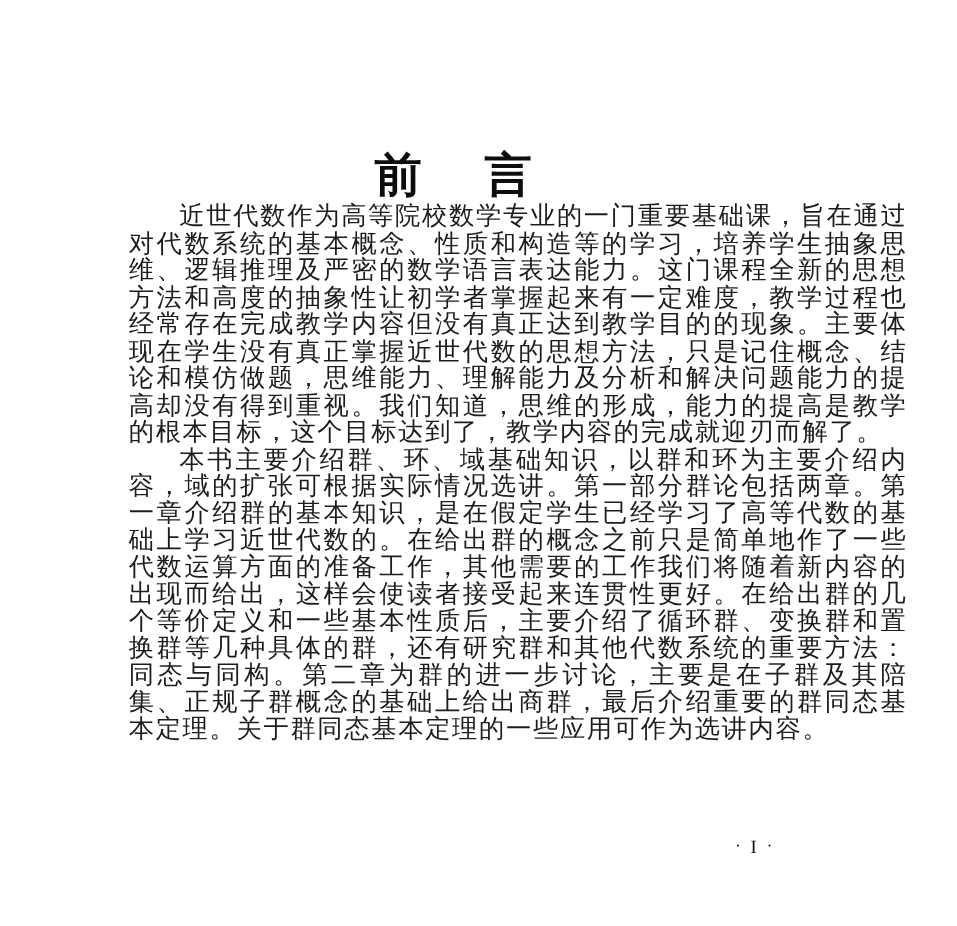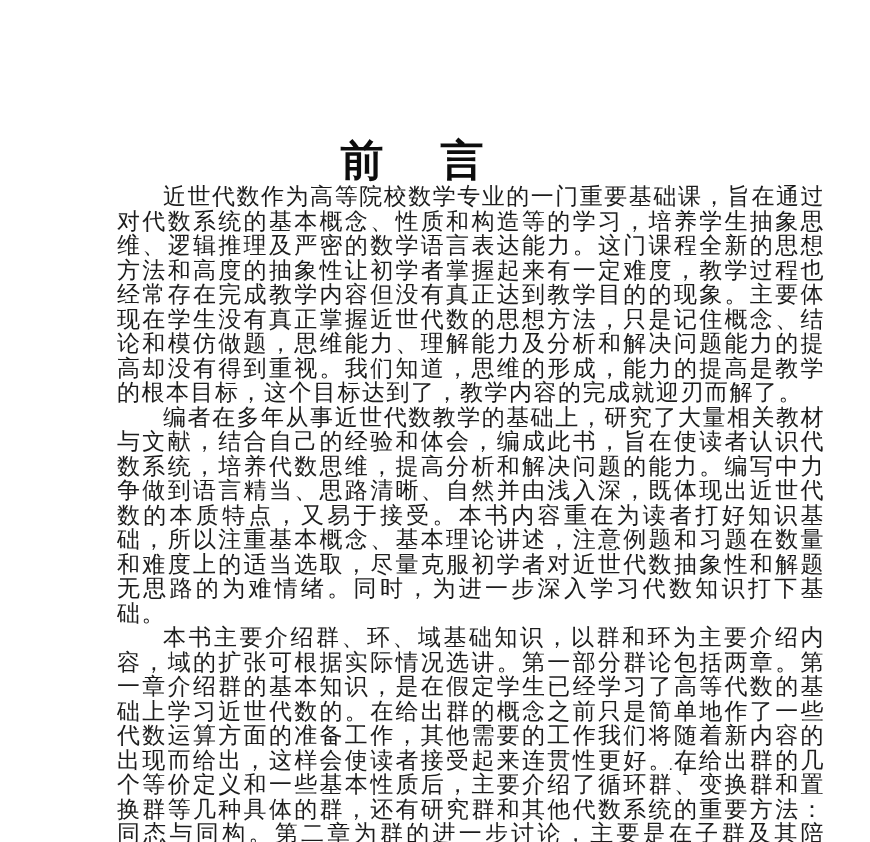--- a/index.html
+++ b/index.html
@@ -78,21 +78,20 @@
 
 <div class="page">
 
   <h1 class="title">
     <span>前</span>
     <span>言</span>
   </h1>
 
   <div class="body-text">
     <p>近世代数作为高等院校数学专业的一门重要基础课，旨在通过对代数系统的基本概念、性质和构造等的学习，培养学生抽象思维、逻辑推理及严密的数学语言表达能力。这门课程全新的思想方法和高度的抽象性让初学者掌握起来有一定难度，教学过程也经常存在完成教学内容但没有真正达到教学目的的现象。主要体现在学生没有真正掌握近世代数的思想方法，只是记住概念、结论和模仿做题，思维能力、理解能力及分析和解决问题能力的提高却没有得到重视。我们知道，思维的形成，能力的提高是教学的根本目标，这个目标达到了，教学内容的完成就迎刃而解了。</p>
-    <p>编者在多年从事近世代数教学的基础上，研究了大量相关教材与文献，结合自己的经验和体会，编成此书，旨在使读者认识代数系统，培养代数思维，提高分析和解决问题的能力。编写中力争做到语言精当、思路清晰、自然并由浅入深，既体现出近世代数的本质特点，又易于接受。本书内容重在为读者打好知识基础，所以注重基本概念、基本理论讲述，注意例题和习题在数量和难度上的适当选取，尽量克服初学者对近世代数抽象性和解题无思路的为难情绪。同时，为进一步深入学习代数知识打下基础。</p>
     <p>本书主要介绍群、环、域基础知识，以群和环为主要介绍内容，域的扩张可根据实际情况选讲。第一部分群论包括两章。第一章介绍群的基本知识，是在假定学生已经学习了高等代数的基础上学习近世代数的。在给出群的概念之前只是简单地作了一些代数运算方面的准备工作，其他需要的工作我们将随着新内容的出现而给出，这样会使读者接受起来连贯性更好。在给出群的几个等价定义和一些基本性质后，主要介绍了循环群、变换群和置换群等几种具体的群，还有研究群和其他代数系统的重要方法：同态与同构。第二章为群的进一步讨论，主要是在子群及其陪集、正规子群概念的基础上给出商群，最后介绍重要的群同态基本定理。关于群同态基本定理的一些应用可作为选讲内容。</p>
   </div>
 
   <div class="page-number">
     <span class="dot">·</span><span class="numeral">I</span><span class="dot">·</span>
   </div>
 
 </div>
 
 </body></html>

